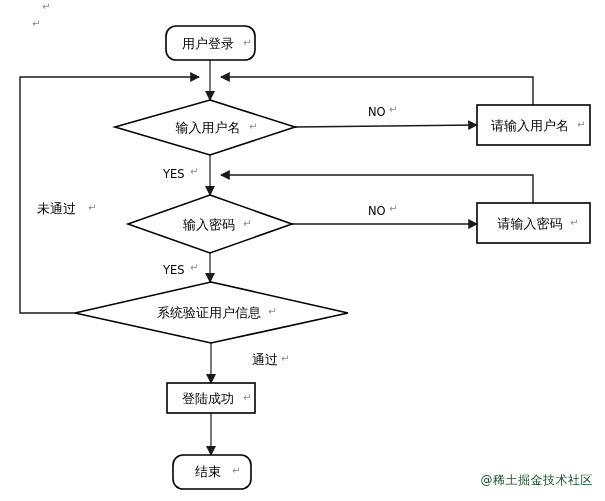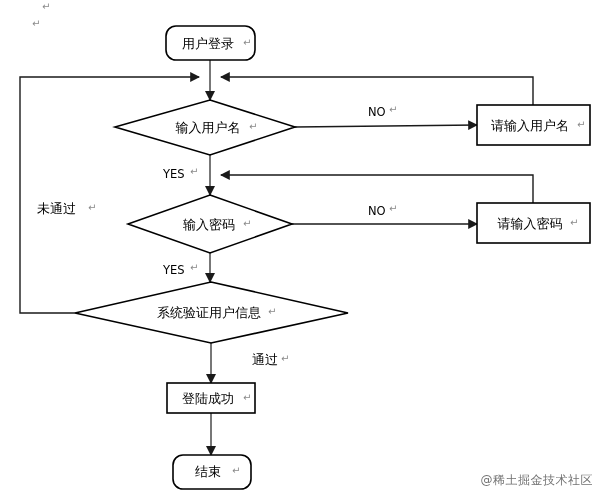--- a/index.html
+++ b/index.html
@@ -52,21 +52,21 @@
   .connector-dark {
     stroke: #1a1a1a;
     stroke-width: 1.4;
     fill: none;
   }
   .watermark-text {
     position: absolute;
     right: 12px;
     bottom: 12px;
     font-size: 12px;
-    color: #737373;
+    color: #14532d;
     letter-spacing: 0.5px;
     font-family: "DejaVu Sans", "Liberation Sans", sans-serif;
     user-select: none;
     white-space: nowrap;
   }
 </style>
 </head>
 <body>
 
 <svg id="flow-canvas" viewBox="0 0 605 501" xmlns="http://www.w3.org/2000/svg">

